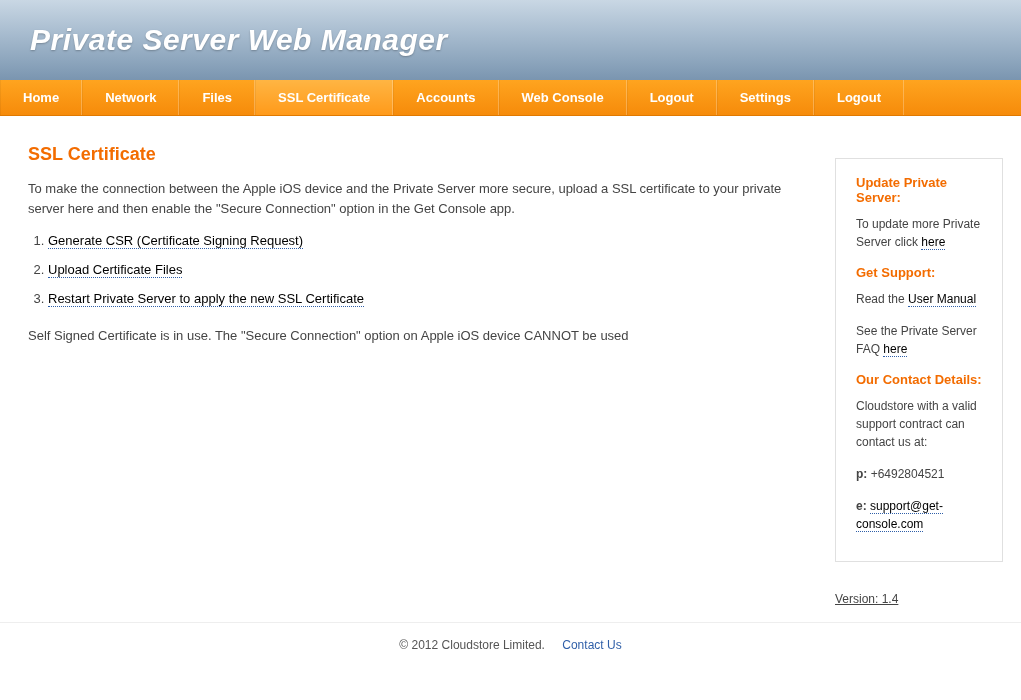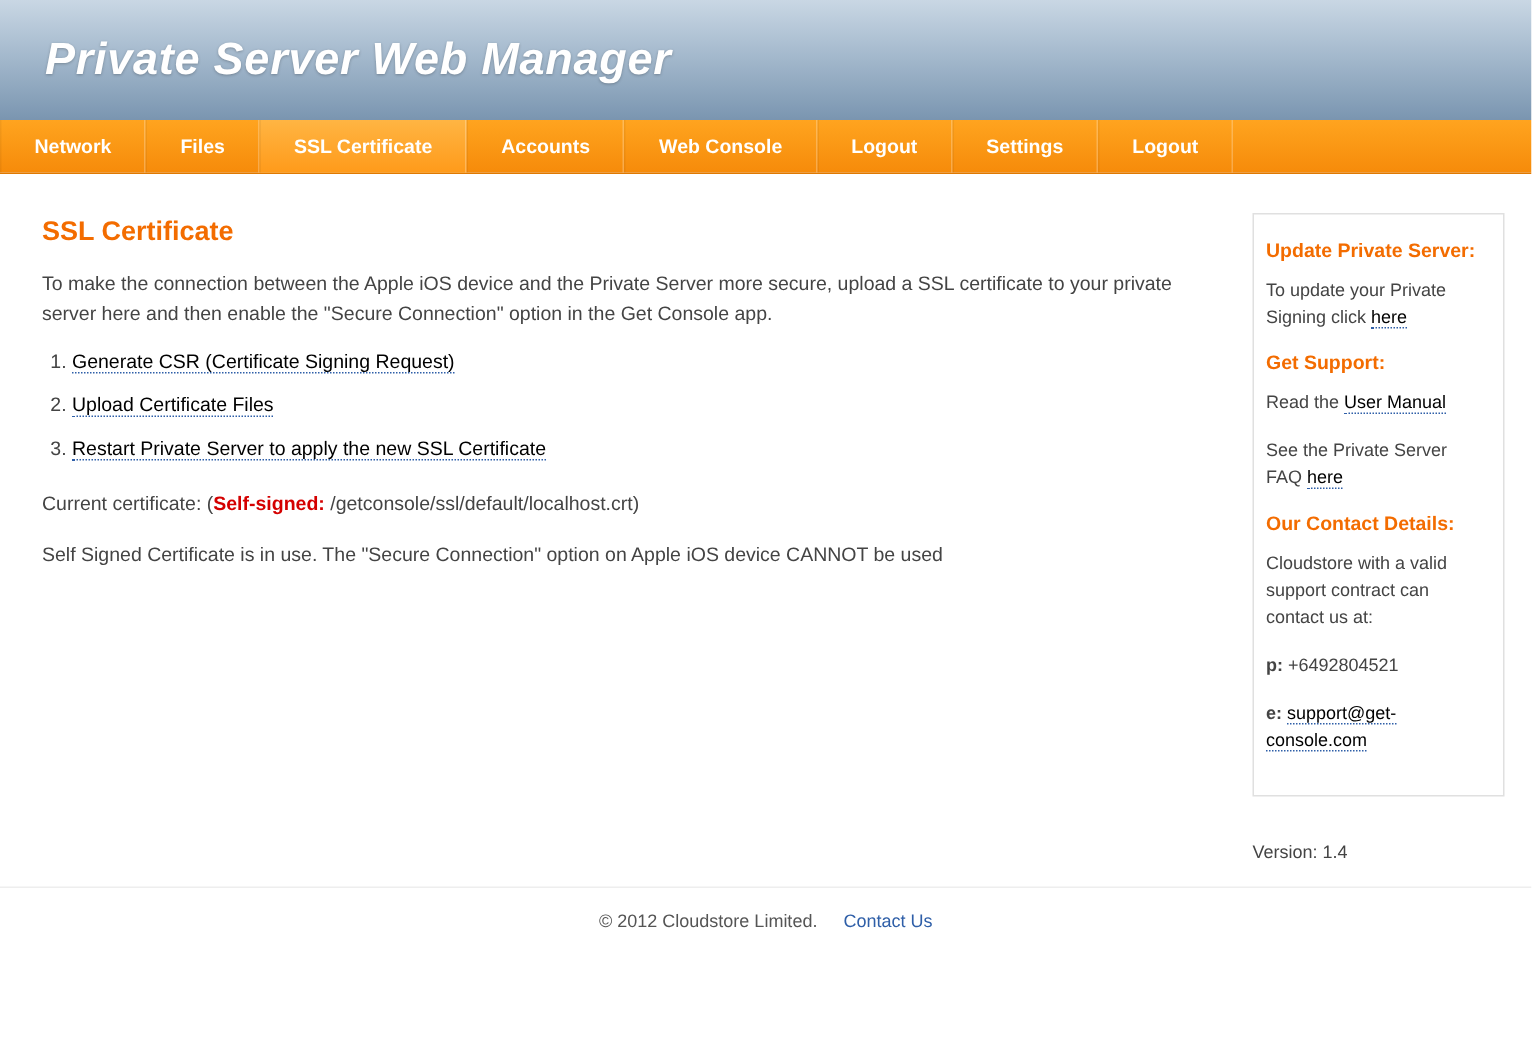--- a/index.html
+++ b/index.html
@@ -65,87 +65,86 @@
   a.inline-link, .main ol li a {
     color: #000000;
     text-decoration: none;
     border-bottom: 1px dotted #2f5fa8;
   }
   .cert-line { margin-bottom: 14px; color:#444; }
   .self-signed { color: #d40000; font-weight: bold; }
   .sidebar {
     width: 168px;
     border: 1px solid #e0e0e0;
-    padding: 10px 12px 14px 8px;
+    padding: 10px 12px 14px 20px;
     font-size: 12px;
-    margin-top: 6px;
+    margin-top: 22px;
   }
   .sidebar h3 {
     color: #f36c00;
     font-size: 13px;
     font-weight: bold;
     margin: 6px 0 10px 0;
   }
   .sidebar p { margin: 0 0 14px 0; line-height: 1.5; color:#444; }
   .version {
     width: 168px;
     margin-left: auto;
     margin-right: 18px;
     padding: 10px 0 16px 0;
     font-size: 12px;
     color:#444;
+    text-decoration:underline;
   }
   .footer {
     border-top: 1px solid #eee;
     text-align: center;
     padding: 15px 0 25px 0;
     font-size: 12px;
     color: #555;
   }
   .footer a { color: #2f5fa8; text-decoration: none; margin-left: 14px; }
   .bold { font-weight: bold; }
 </style>
 </head>
 <body>
 
 <div class="container">
   <div class="header">
     <h1>Private Server Web Manager</h1>
   </div>
 
   <div class="nav" id="nav">
+      <div class="nav-item">Home</div>
       <div class="nav-item">Network</div>
       <div class="nav-item">Files</div>
       <div class="nav-item active">SSL Certificate</div>
       <div class="nav-item">Accounts</div>
       <div class="nav-item">Web Console</div>
       <div class="nav-item">Logout</div>
       <div class="nav-item">Settings</div>
       <div class="nav-item">Logout</div>
     </div>
 
   <div class="content-wrap">
     <div class="main">
       <h2>SSL Certificate</h2>
       <p>To make the connection between the Apple iOS device and the Private Server more secure, upload a SSL certificate to your private server here and then enable the "Secure Connection" option in the Get Console app.</p>
       <ol id="steps">
           <li><a class="inline-link">Generate CSR (Certificate Signing Request)</a></li>
           <li><a class="inline-link">Upload Certificate Files</a></li>
           <li><a class="inline-link">Restart Private Server to apply the new SSL Certificate</a></li>
         </ol>
-      <p class="cert-line">
-        <span>Current certificate: (</span><span class="self-signed">Self-signed:</span><span> /getconsole/ssl/default/localhost.crt)</span>
-      </p>
       <p>Self Signed Certificate is in use. The "Secure Connection" option on Apple iOS device CANNOT be used</p>
     </div>
 
     <div class="sidebar">
       <h3>Update Private Server:</h3>
       <p>
-        <span>To update your Private Signing click </span><a class="inline-link">here</a>
+        <span>To update more Private Server click </span><a class="inline-link">here</a>
       </p>
 
       <h3>Get Support:</h3>
       <p>
         <span>Read the </span><a class="inline-link">User Manual</a>
       </p>
       <p>
         <span>See the Private Server FAQ </span><a class="inline-link">here</a>
       </p>
 

